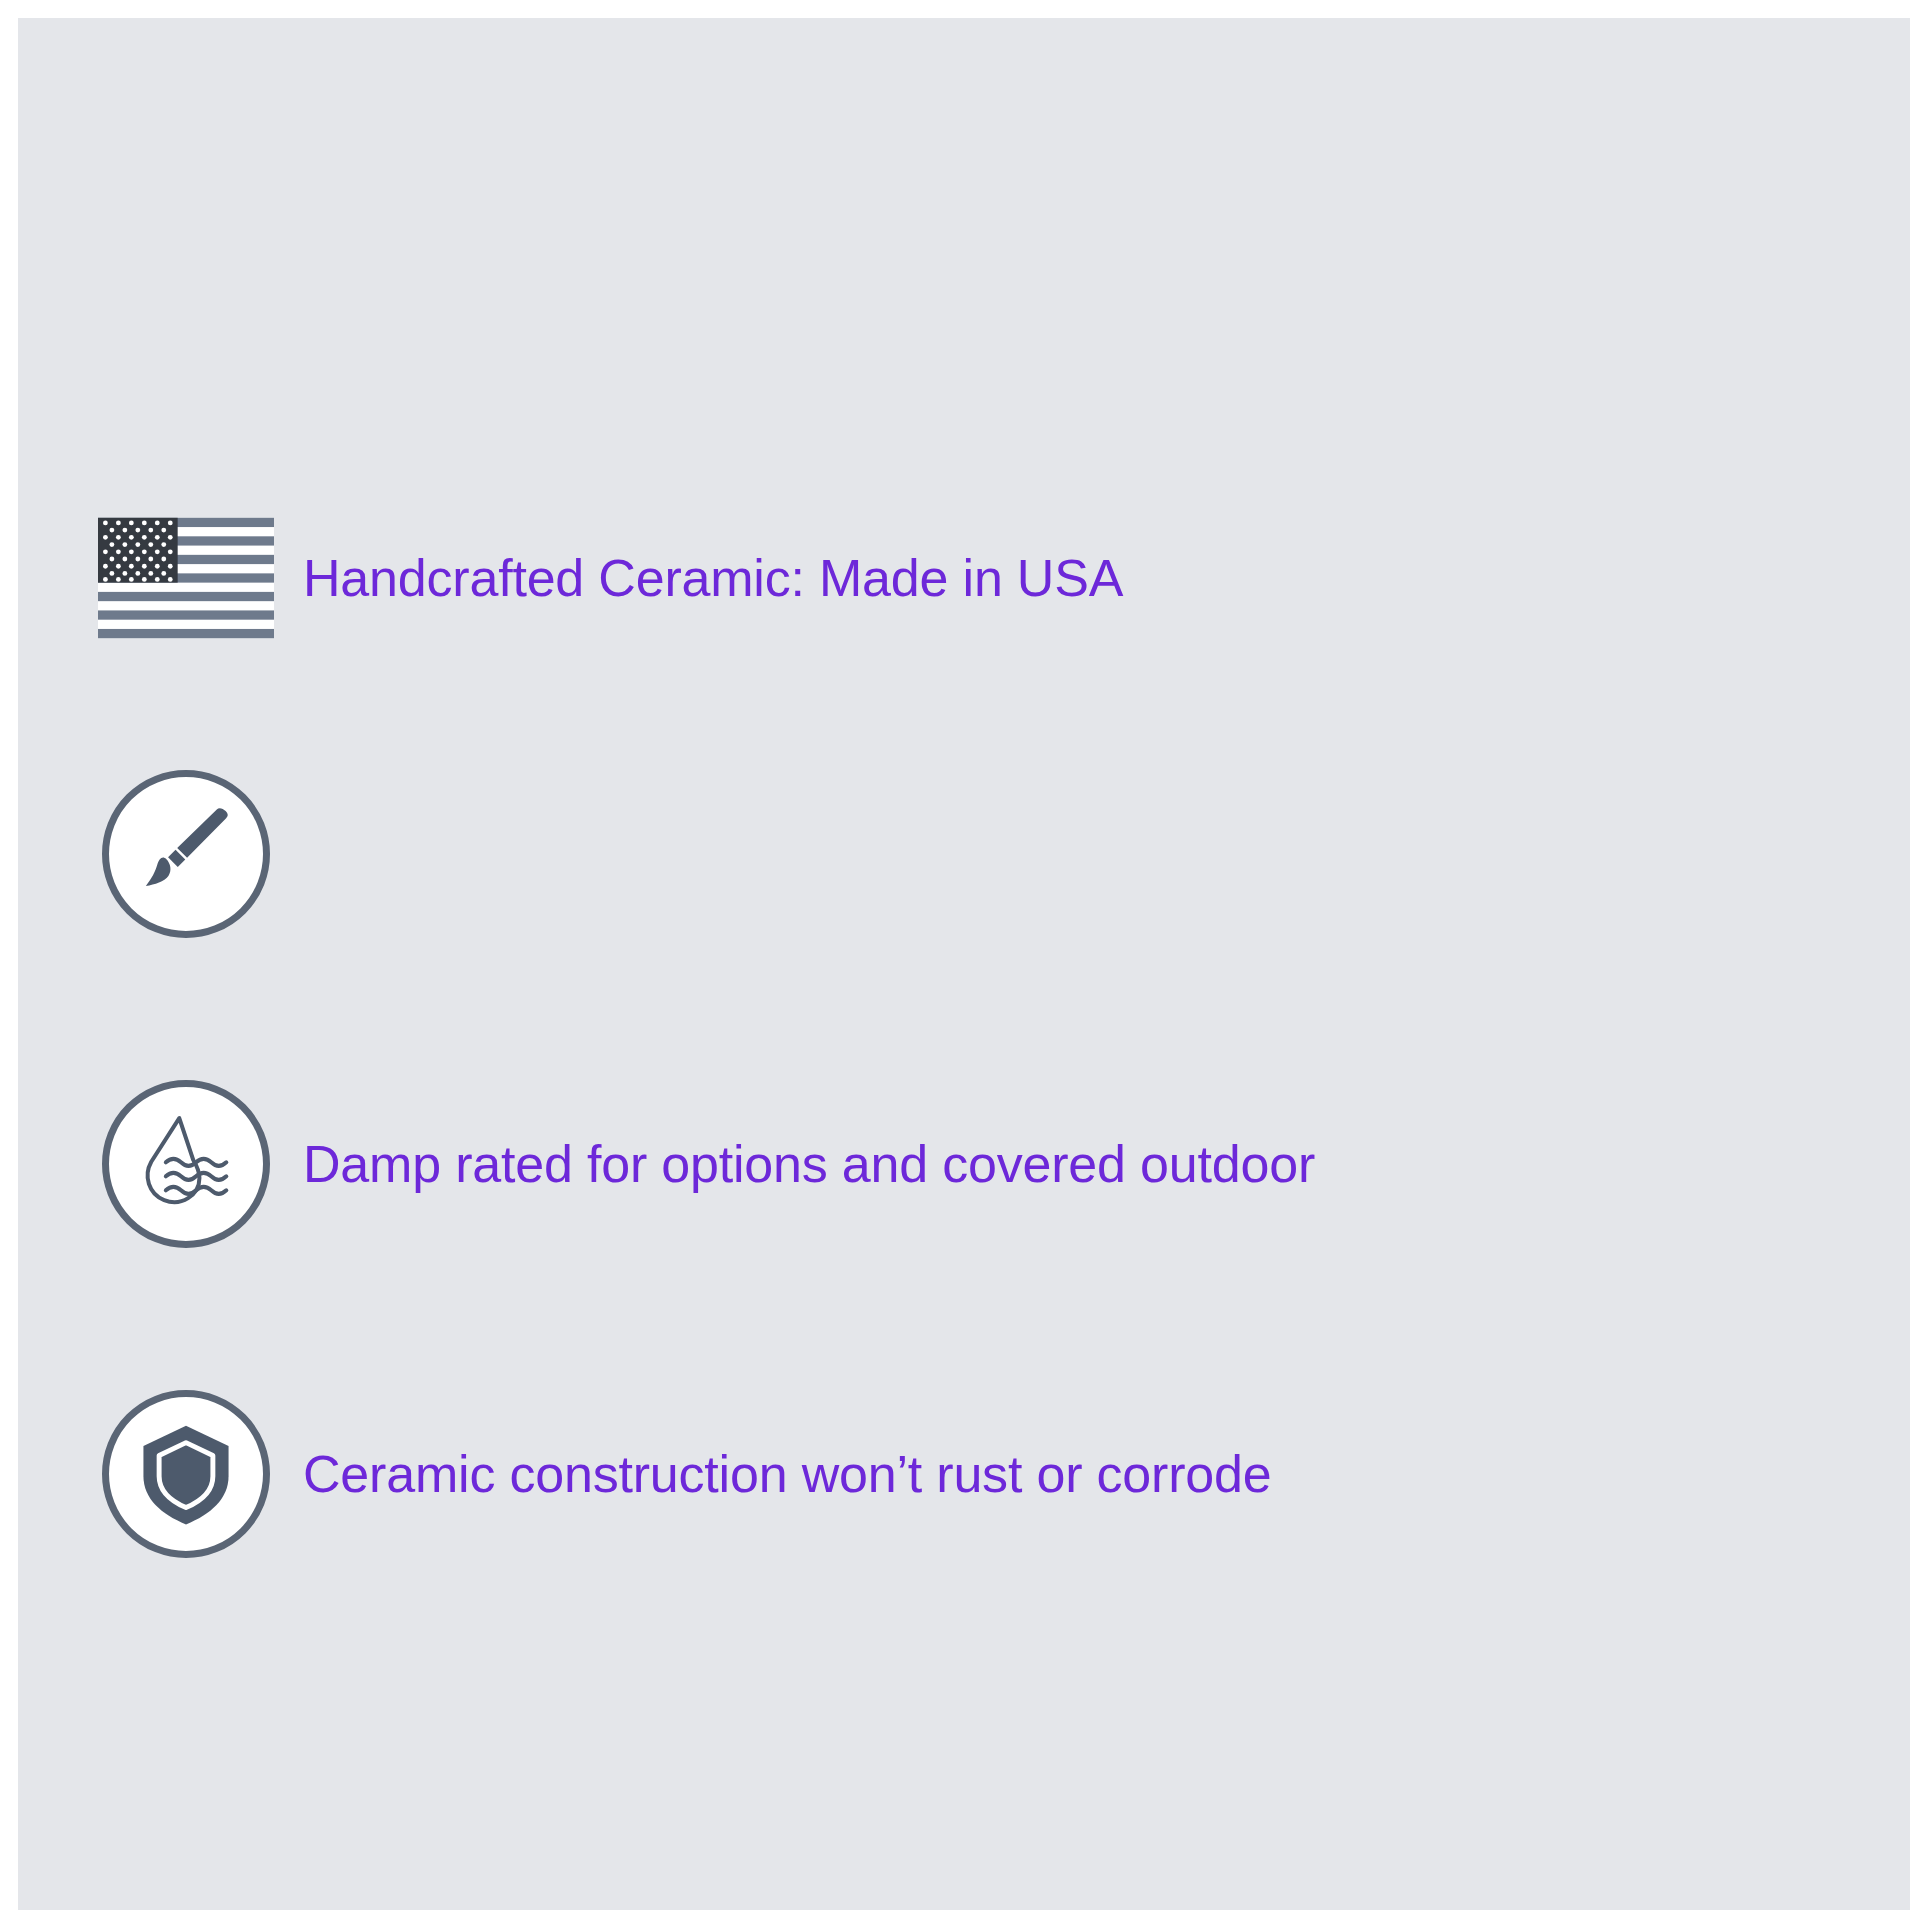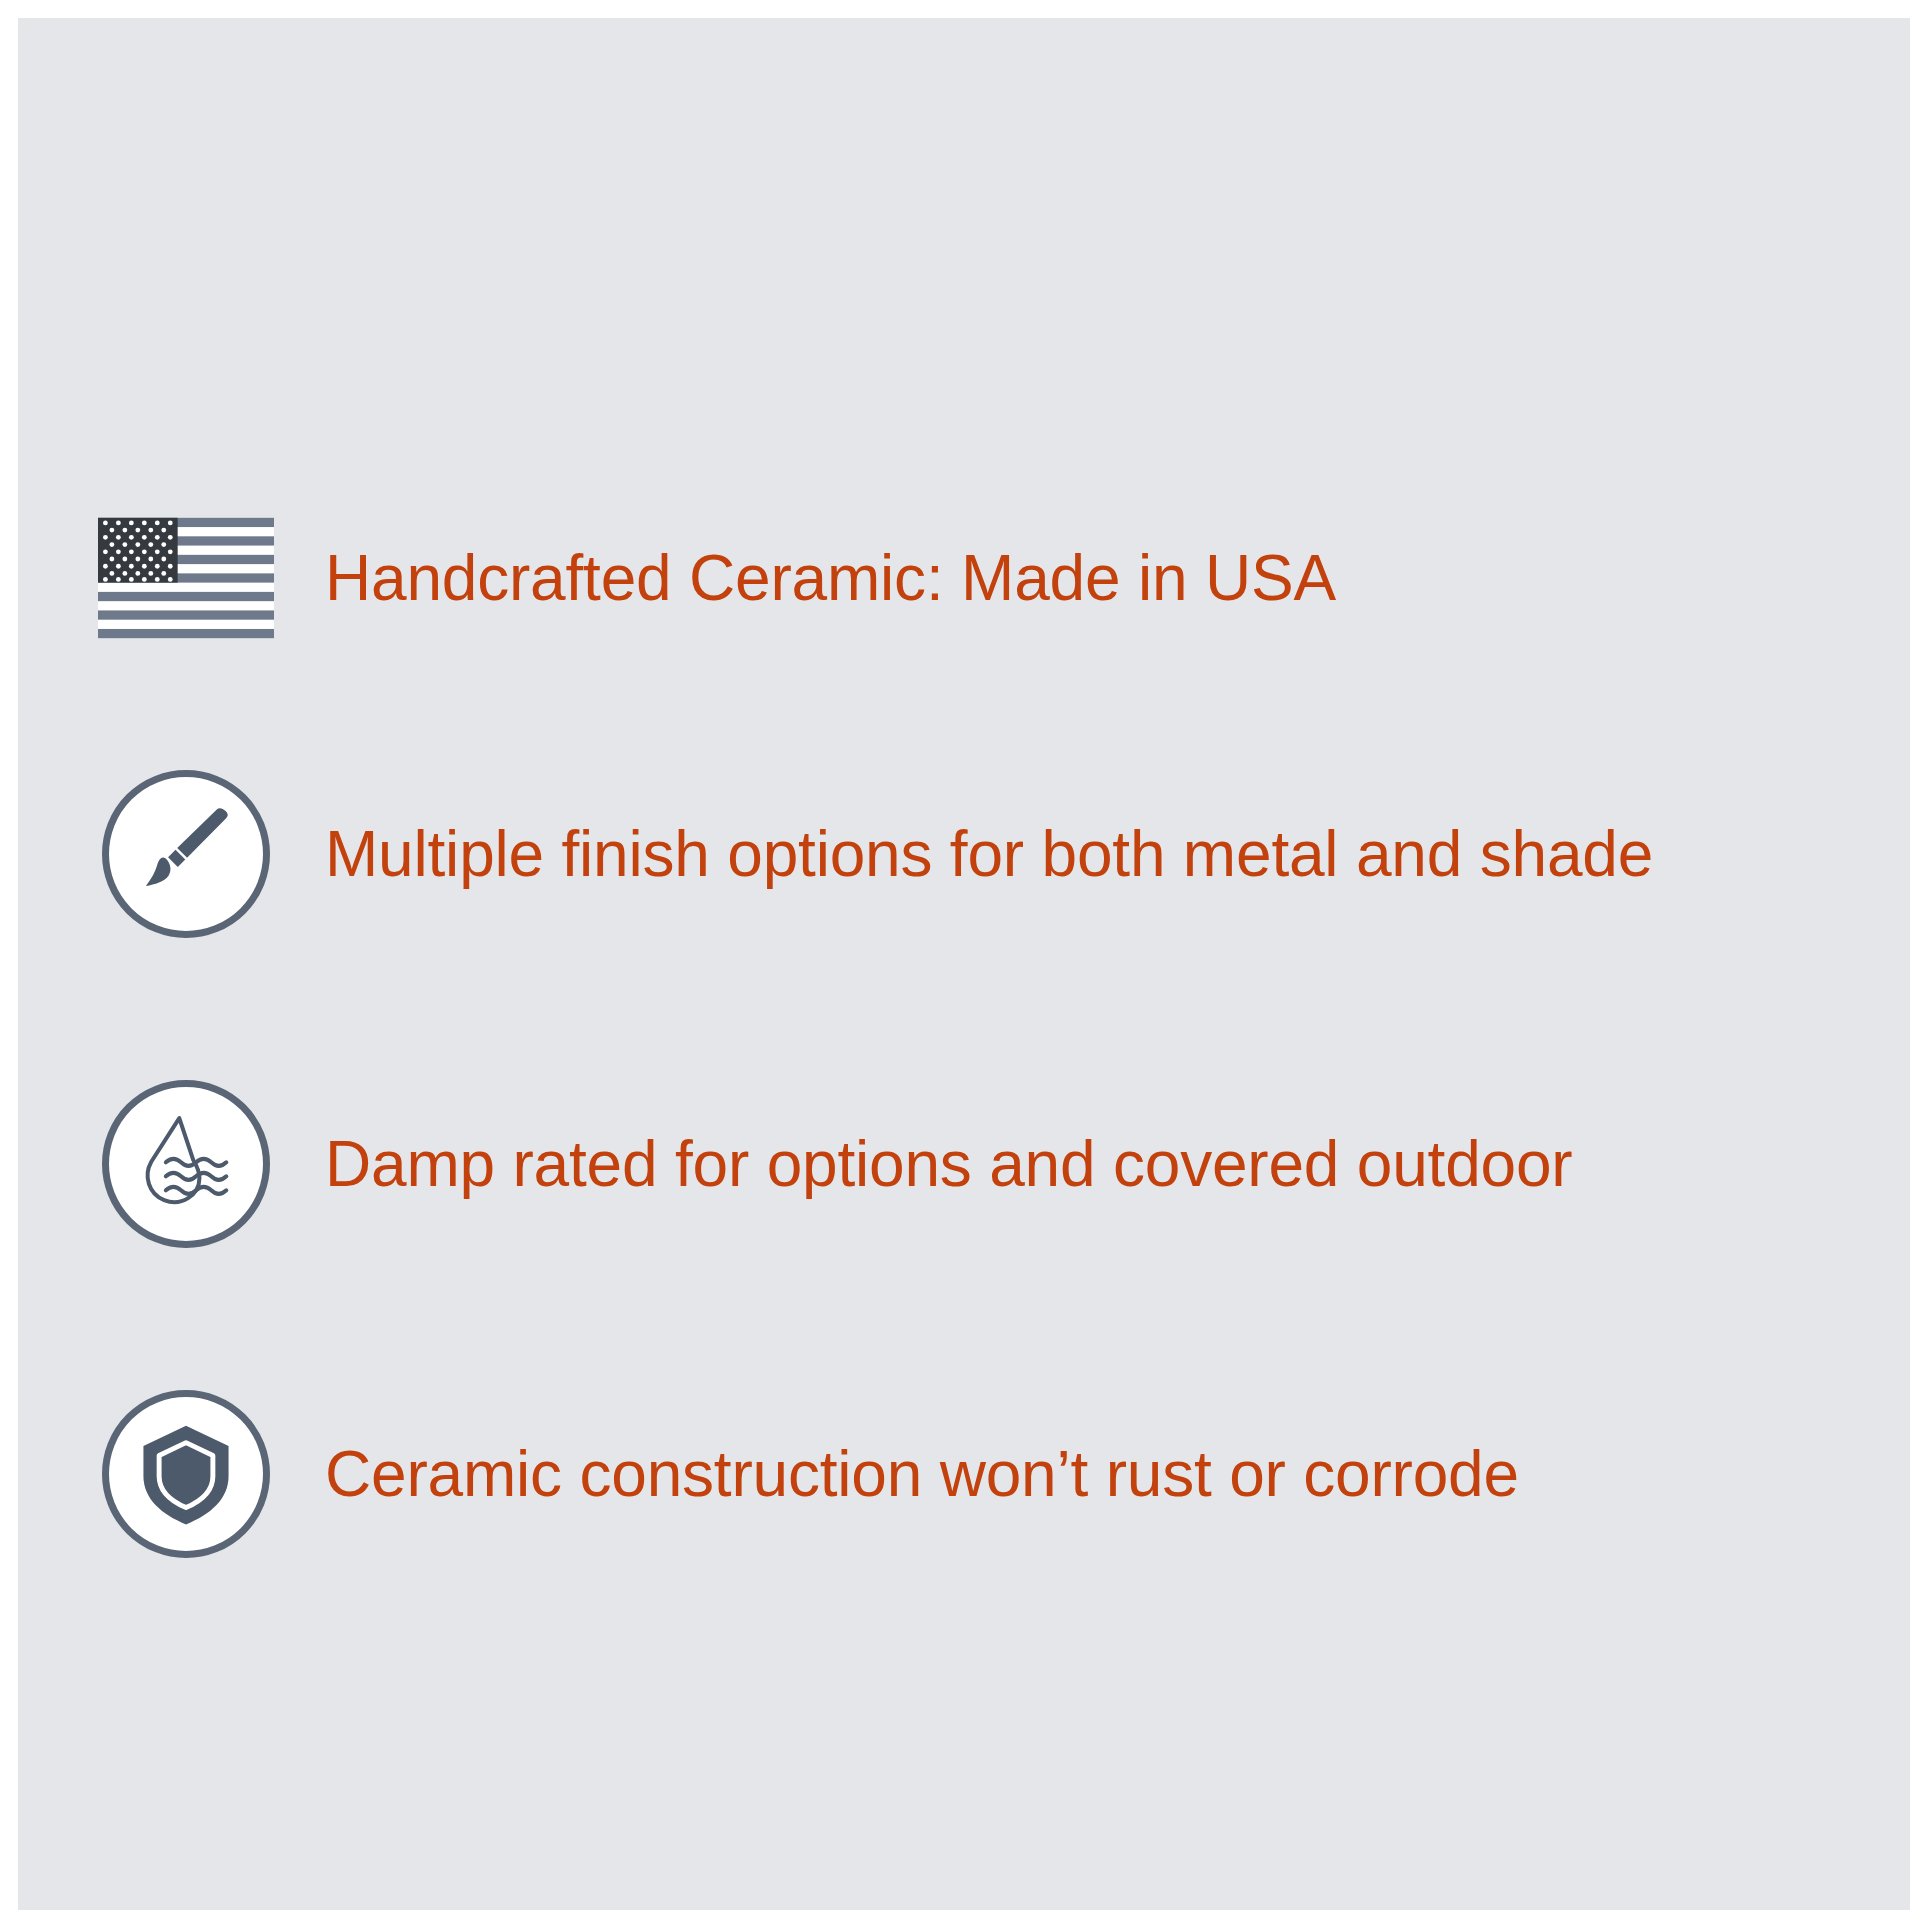--- a/index.html
+++ b/index.html
@@ -63,23 +63,23 @@
   .flag-wrap {
     width: 176px;
     height: 176px;
     display: flex;
     align-items: center;
     justify-content: center;
   }
   .flag-wrap svg { display: block; }
 
   .feature-text {
-    margin-left: 41px;
-    color: #c2410c;
-    font-size: 64px;
+    margin-left: 19px;
+    color: #6d28d9;
+    font-size: 52px;
     line-height: 1.0;
     font-weight: 400;
     white-space: nowrap;
     letter-spacing: -0.2px;
   }
 </style>
 </head>
 <body>
 
 <div id="feature-panel">
@@ -187,21 +187,20 @@
 
               <path d="M86 11 C88.5 13.5 88.5 15.5 86.5 17.5 L51 53.5 L42 44.5 L78 9.5 C80 7.5 83.5 8.5 86 11 Z"></path>
 
               <path d="M40.5 46.2 L49.3 55 L42.5 61.8 L33.7 53 Z"></path>
 
               <path d="M32 54.6 C36.2 58.8 37.2 65.4 34 69.9 C30.2 75.2 21.8 77.6 13.5 79 C19 72.2 22.2 65.6 23.8 60 C25.4 54.5 28.5 51.1 32 54.6 Z"></path>
             </g>
           </svg>
         </div>
       </div>
-      <div class="feature-text">Multiple finish options for both metal and shade</div>
     </div>
 
     <div class="feature-row r2">
       <div class="icon-slot">
         <div class="icon-circle">
           <svg width="112" height="112" viewBox="0 0 100 100" aria-hidden="true">
             <g fill="none" stroke="#4d5a6c" stroke-width="3.6" stroke-linecap="round" stroke-linejoin="round">
 
               <path d="M44 9 L19 48 C12 60.5 16.5 76.5 30.5 82.2 C45.5 88.3 62 78 62 62.5 C62 56.5 59.5 51.5 56.5 46.5 Z"></path>
 

